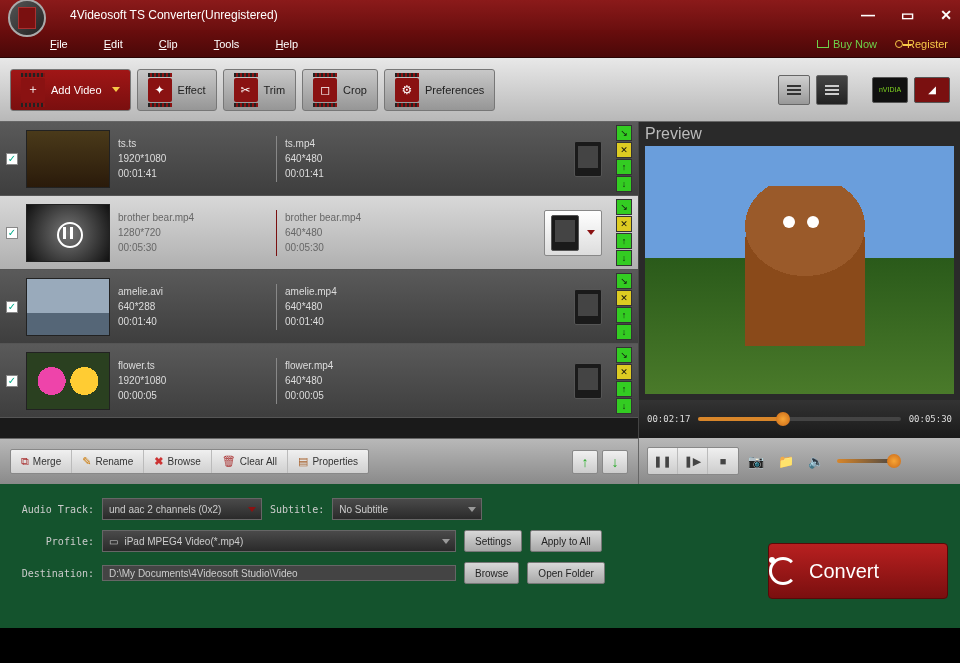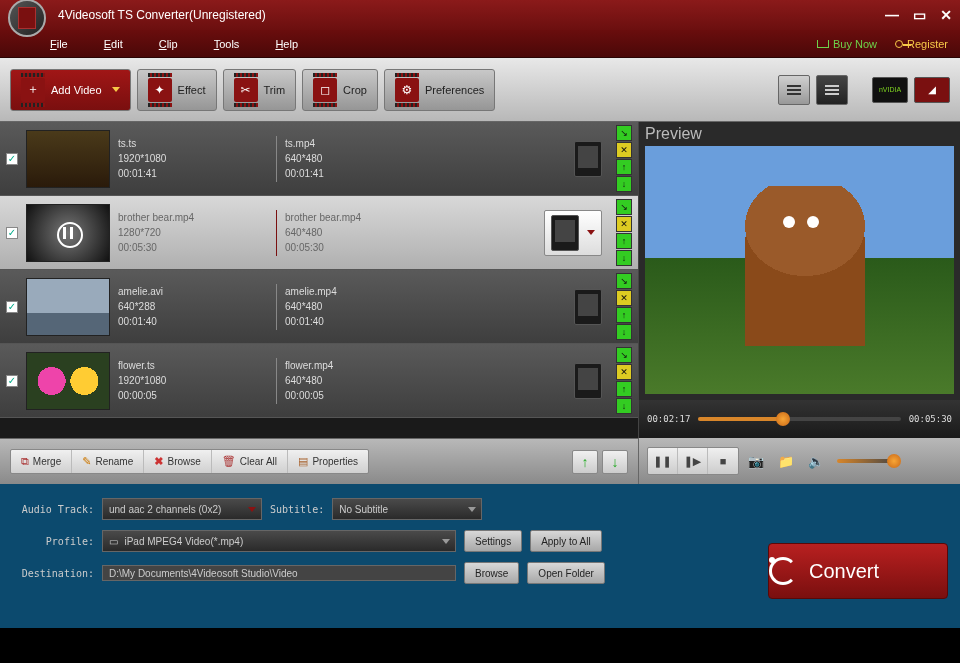--- a/index.html
+++ b/index.html
@@ -1,19 +1,19 @@
 <!DOCTYPE html>
 <html><head>
 <meta charset="utf-8">
 <style>
 * { margin: 0; padding: 0; box-sizing: border-box; font-family: Verdana, Arial, sans-serif; }
 body { background: #000; width: 960px; height: 663px; overflow: hidden; }
 
 
-.title-bar { height: 30px; background: linear-gradient(#8b1a1a, #6b0f0f); display: flex; align-items: center; padding: 0 8px; }
+.title-bar { height: 30px; background: linear-gradient(#8b1a1a, #6b0f0f); display: flex; align-items: center; padding: 0 8px; gap: 12px; }
 .app-icon { width: 38px; height: 38px; background: linear-gradient(135deg, #555, #222); border: 2px solid #aaa; border-radius: 50%; position: relative; margin-top: 6px; z-index: 10; }
 .app-icon::before { content: ""; position: absolute; top: 6px; left: 8px; right: 8px; bottom: 6px; background: #7a1010; border: 1px solid #aa3030; }
 .title-text { color: #fff; font-size: 12px; margin-left: 12px; flex: 1; }
 .win-btn { color: #fff; font-size: 14px; margin-left: 14px; cursor: pointer; font-weight: bold; }
 
 
 .menu-bar { height: 28px; background: linear-gradient(#6a0d0d, #4a0808); display: flex; align-items: center; padding-left: 50px; border-bottom: 1px solid #2a0404; }
 .menu-item { color: #fff; font-size: 11px; margin-right: 36px; cursor: pointer; }
 .menu-item u { text-decoration: underline; }
 .menu-spacer { flex: 1; }
@@ -97,21 +97,21 @@
 
 .player-ctrls { width: 322px; height: 46px; background: linear-gradient(#b8b8b8, #8a8a8a); display: flex; align-items: center; padding: 0 8px; gap: 4px; border-left: 1px solid #666; }
 .pc-group { display: flex; border: 1px solid #888; border-radius: 2px; background: linear-gradient(#f0f0f0, #ccc); }
 .pc-btn { width: 30px; height: 26px; display: flex; align-items: center; justify-content: center; font-size: 11px; color: #444; cursor: pointer; border-right: 1px solid #bbb; }
 .pc-btn:last-child { border-right: none; }
 .pc-icon { width: 26px; height: 24px; display: flex; align-items: center; justify-content: center; font-size: 13px; color: #333; cursor: pointer; }
 .vol { width: 60px; height: 4px; background: linear-gradient(90deg, #d8862a, #444); border-radius: 2px; position: relative; margin-left: 4px; }
 .vol-knob { position: absolute; right: -4px; top: -5px; width: 14px; height: 14px; background: radial-gradient(#f8a636, #c86616); border-radius: 50%; }
 
 
-.bottom { height: 144px; background: #0c4a6e; display: flex; padding: 14px 12px; gap: 16px; }
+.bottom { height: 144px; background: #14532d; display: flex; padding: 14px 12px; gap: 16px; }
 .bottom-left { flex: 1; display: flex; flex-direction: column; gap: 10px; }
 .form-row { display: flex; align-items: center; gap: 8px; }
 .form-label { color: #ccc; font-size: 10px; width: 82px; text-align: right; font-family: monospace, "Courier New"; }
 .dropdown { height: 22px; background: linear-gradient(#4a4a4a, #2a2a2a); border: 1px solid #666; color: #ccc; font-size: 10px; padding: 0 20px 0 6px; display: flex; align-items: center; position: relative; cursor: pointer; font-family: monospace; }
 .dropdown::after { content: ""; position: absolute; right: 5px; top: 50%; margin-top: -2px; width: 0; height: 0; border-left: 4px solid transparent; border-right: 4px solid transparent; border-top: 5px solid #999; }
 .dropdown.red::after { border-top-color: #8a1212; }
 .text-input { height: 16px; background: #444; border: 1px solid #666; color: #ccc; font-size: 10px; padding: 0 6px; display: flex; align-items: center; font-family: monospace; }
 .small-btn { height: 22px; padding: 0 10px; background: linear-gradient(#d8d8d8, #a8a8a8); border: 1px solid #777; border-radius: 2px; font-size: 10px; color: #222; cursor: pointer; display: flex; align-items: center; }
 
 .convert-btn { width: 180px; height: 56px; background: linear-gradient(#b82020, #7a0f0f); border: 1px solid #5a0808; border-radius: 4px; display: flex; align-items: center; justify-content: flex-start; gap: 12px; cursor: pointer; color: #fff; font-size: 20px; align-self: center; margin-top: 30px; }

